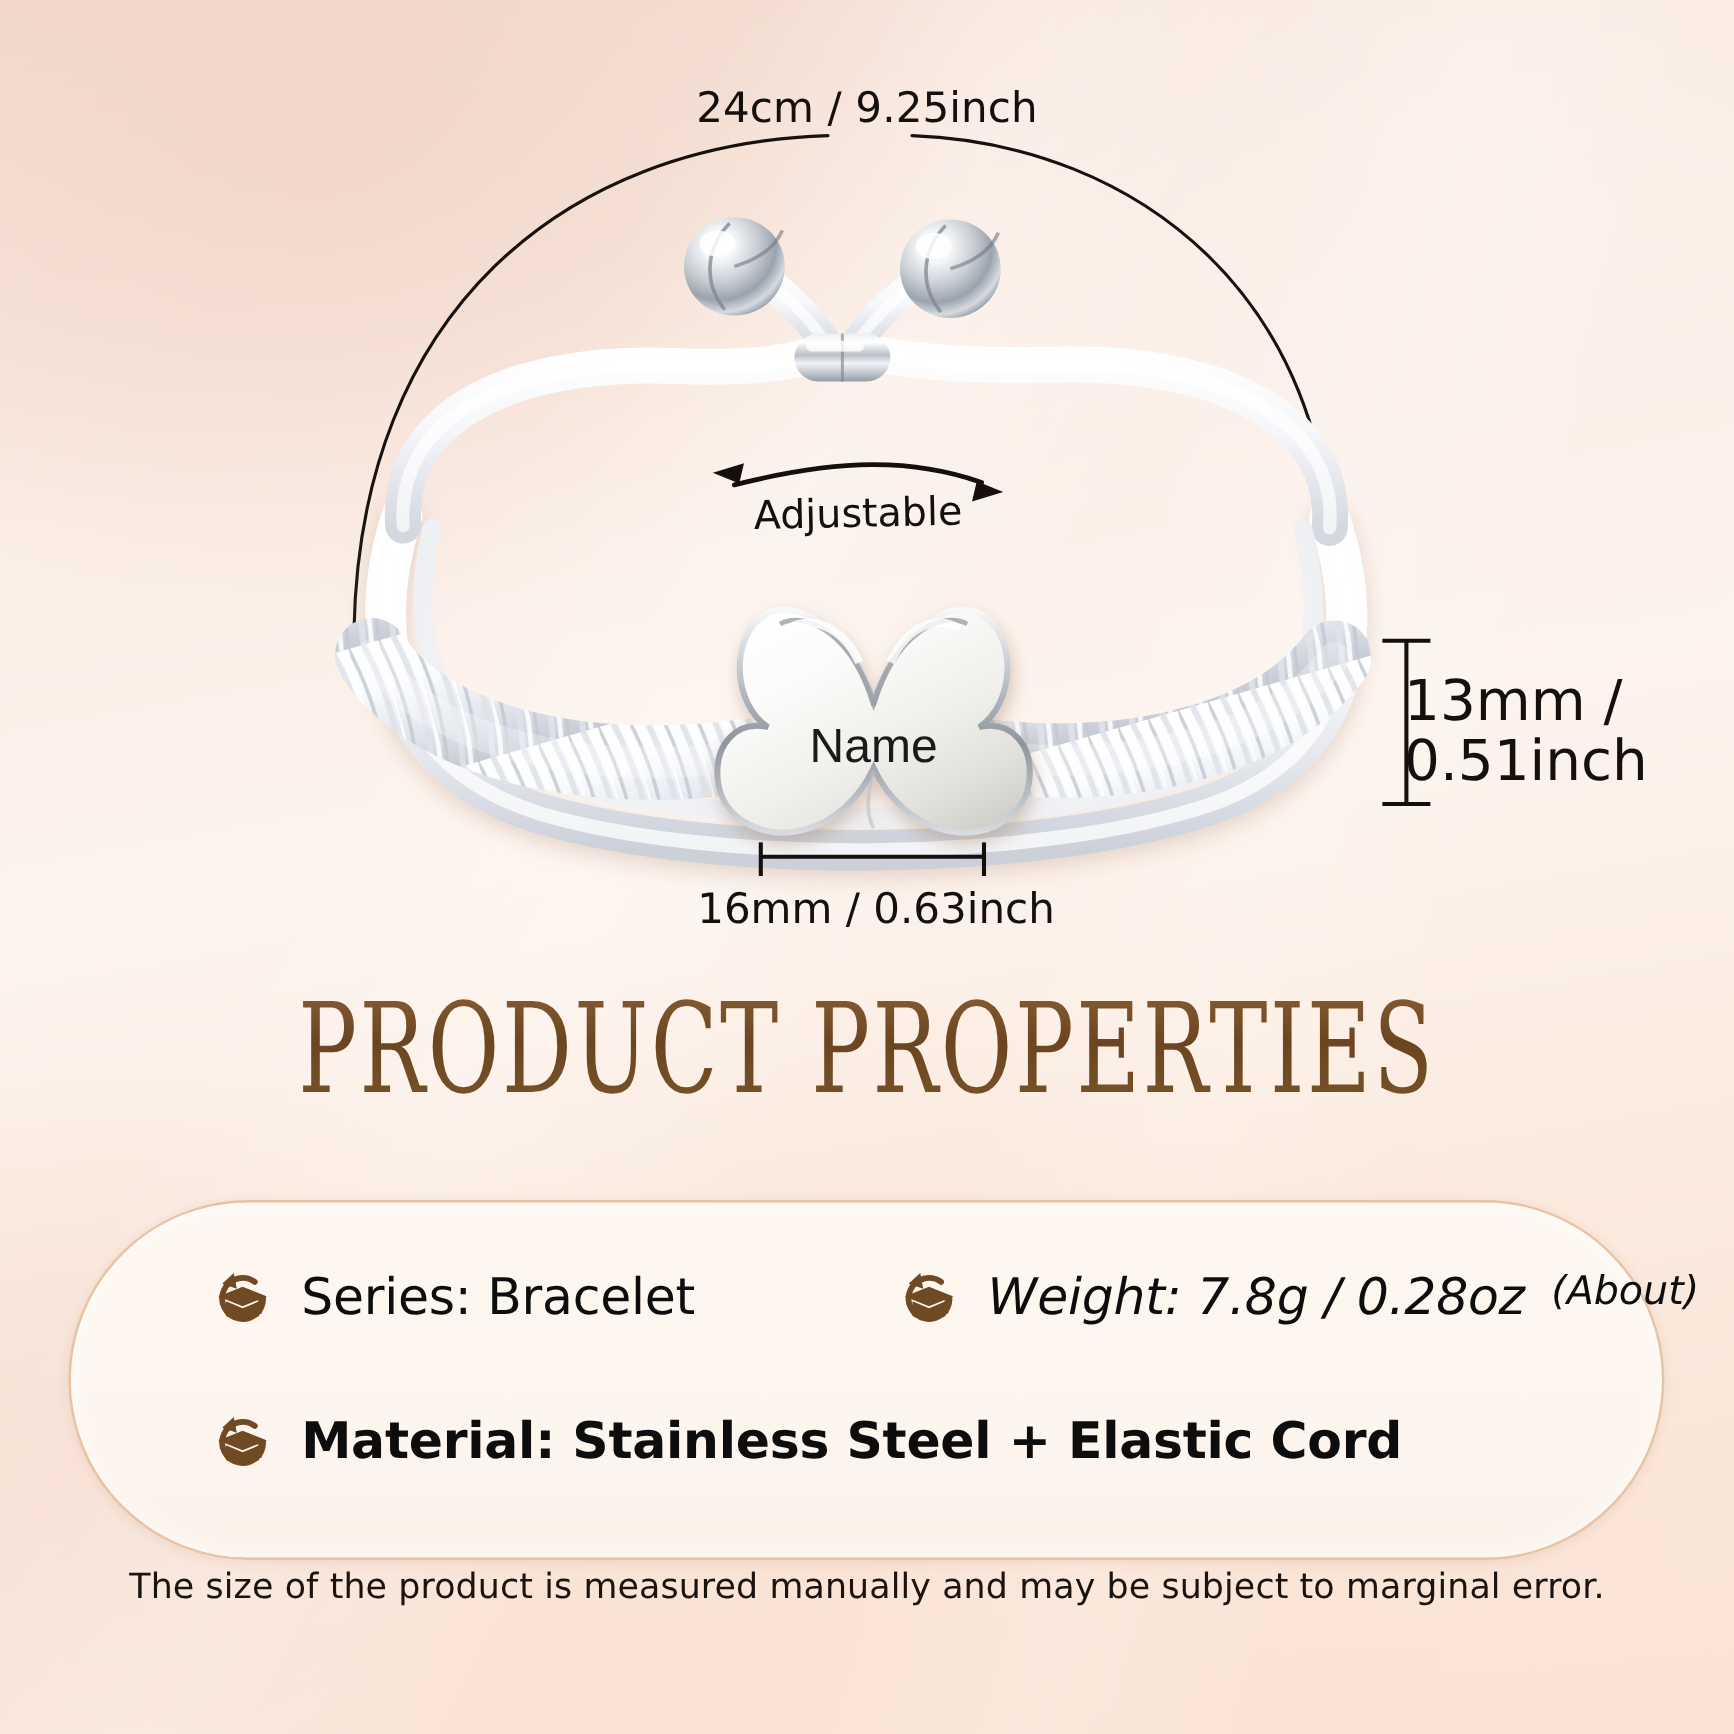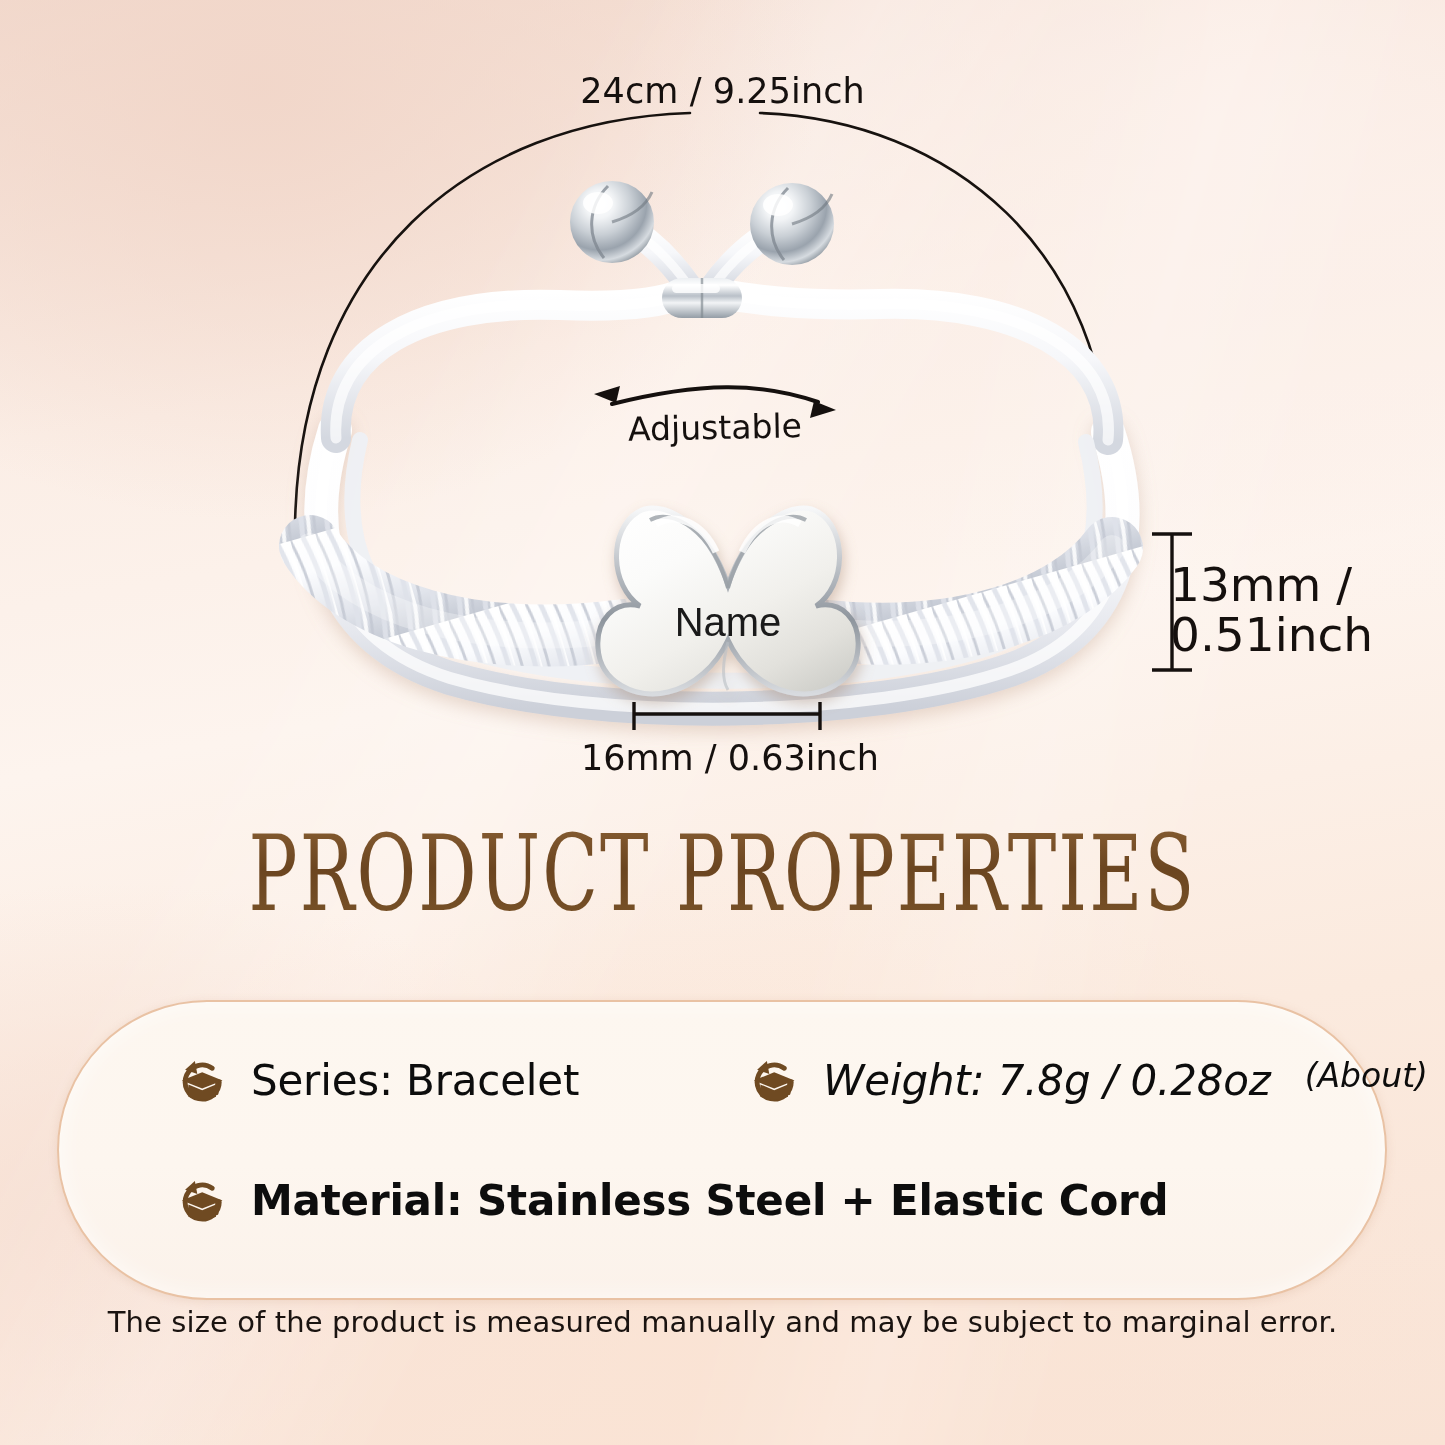--- a/index.html
+++ b/index.html
@@ -76,21 +76,21 @@
   .prop-row{position:absolute;display:flex;align-items:flex-start;gap:22px;}
   #row-series{left:118px;top:54px;}
   #row-weight{left:690px;top:54px;font-style:italic;}
   #row-material{left:118px;top:174px;font-weight:bold;}
 
   .prop-icon{width:52px;height:52px;flex:none;display:block;}
   .prop-text{
     font-size:42px;color:#0d0d0d;white-space:nowrap;
     font-family:"DejaVu Sans",sans-serif;letter-spacing:-.2px;
   }
-  .prop-sub{font-size:33px;color:#0d0d0d;margin-left:12px;}
+  .prop-sub{font-size:33px;color:#0d0d0d;}
 
   #footer-note{
     position:absolute;left:0;right:0;top:1305px;text-align:center;
     font-size:29px;color:#1a1310;letter-spacing:.1px;
     font-family:"DejaVu Sans",sans-serif;
   }
 </style>
 </head>
 <body>
 

